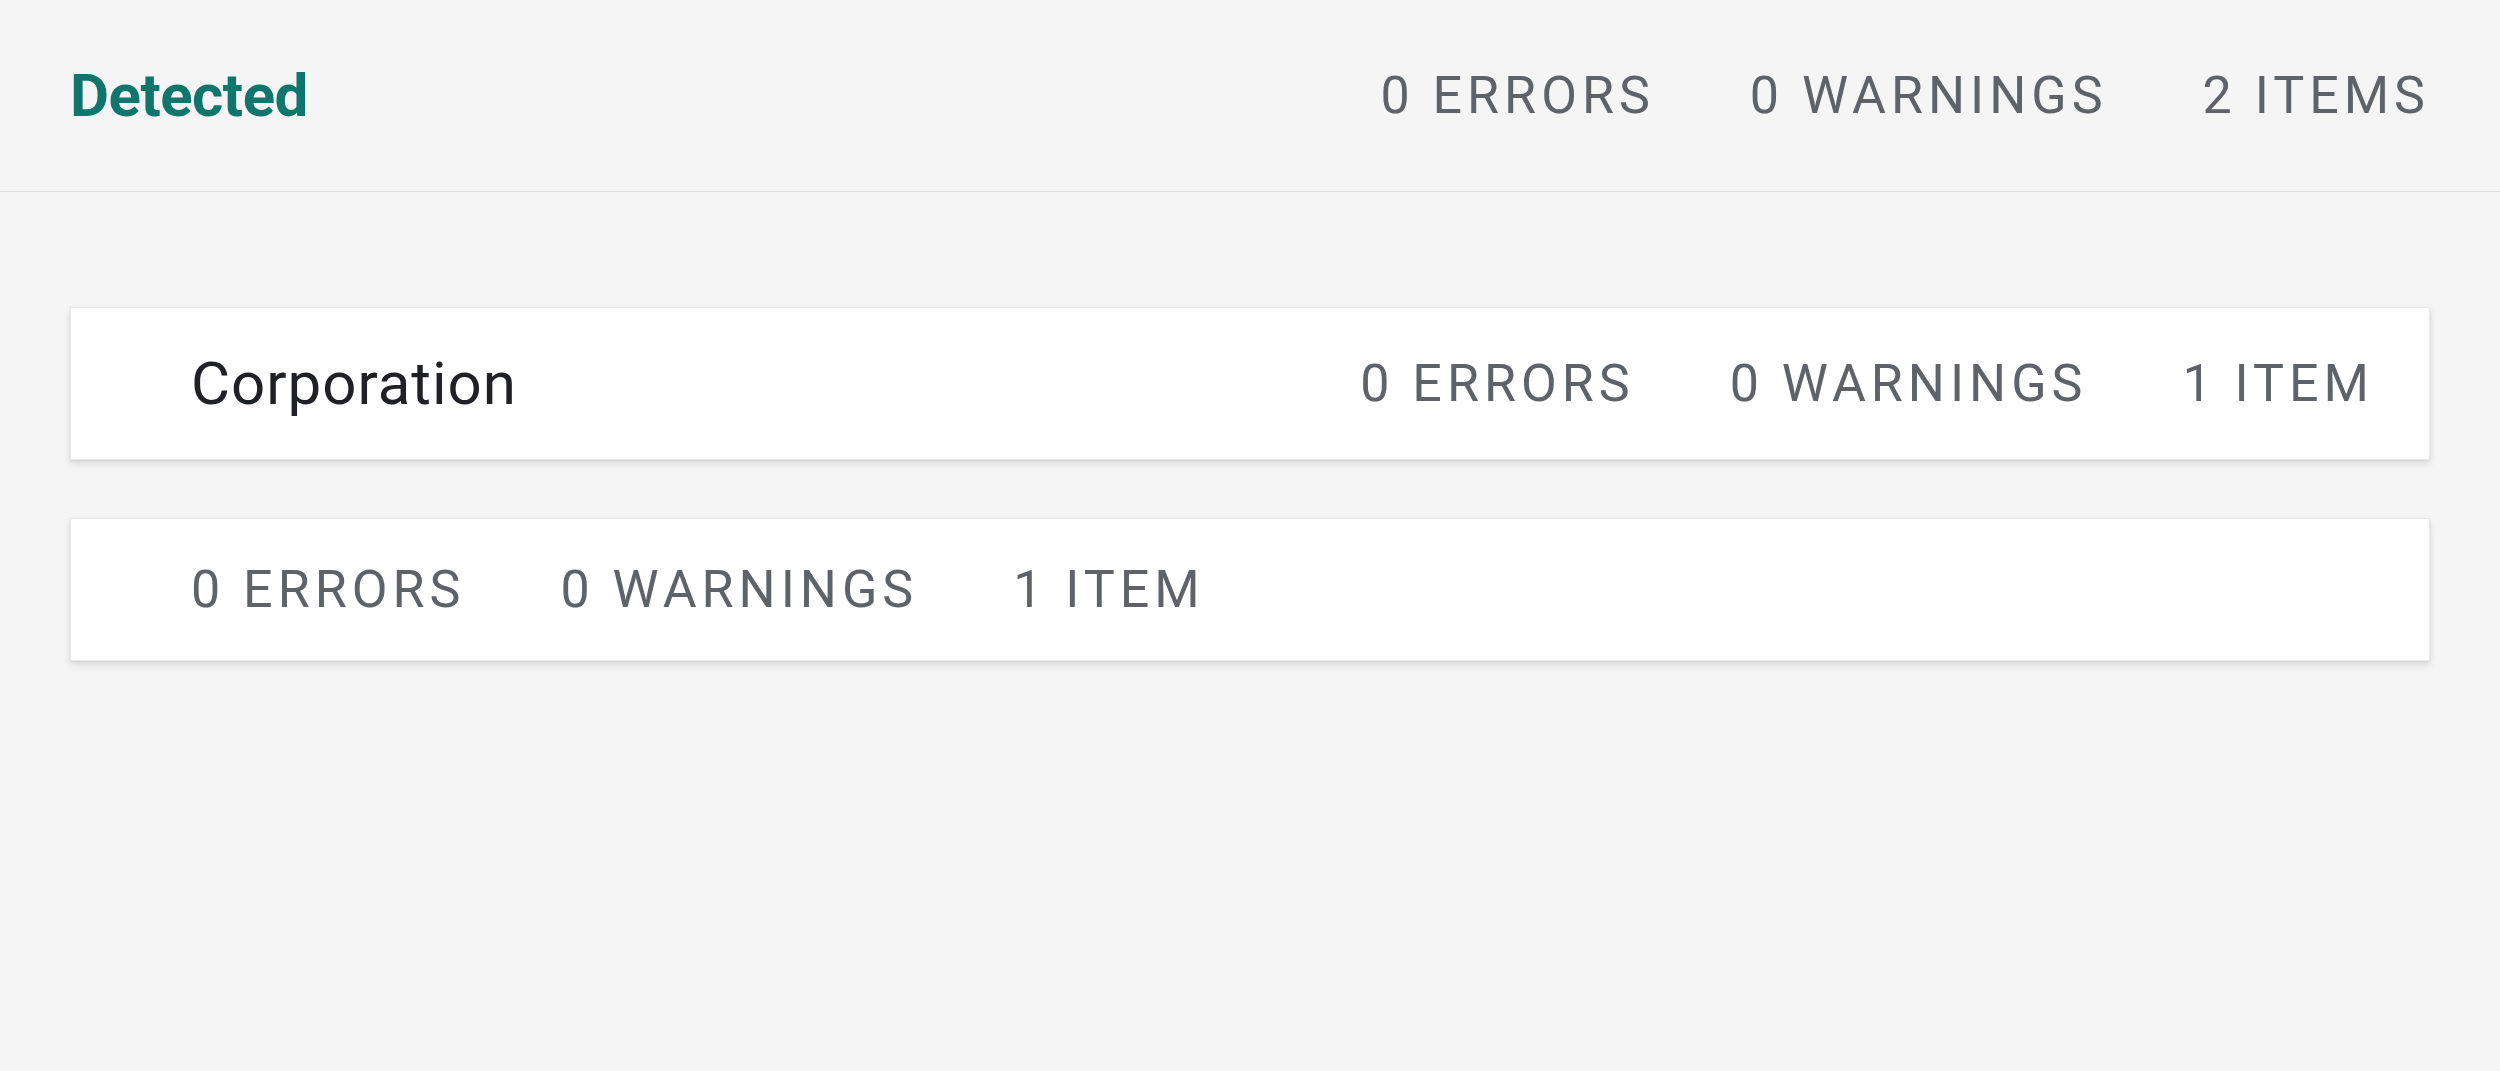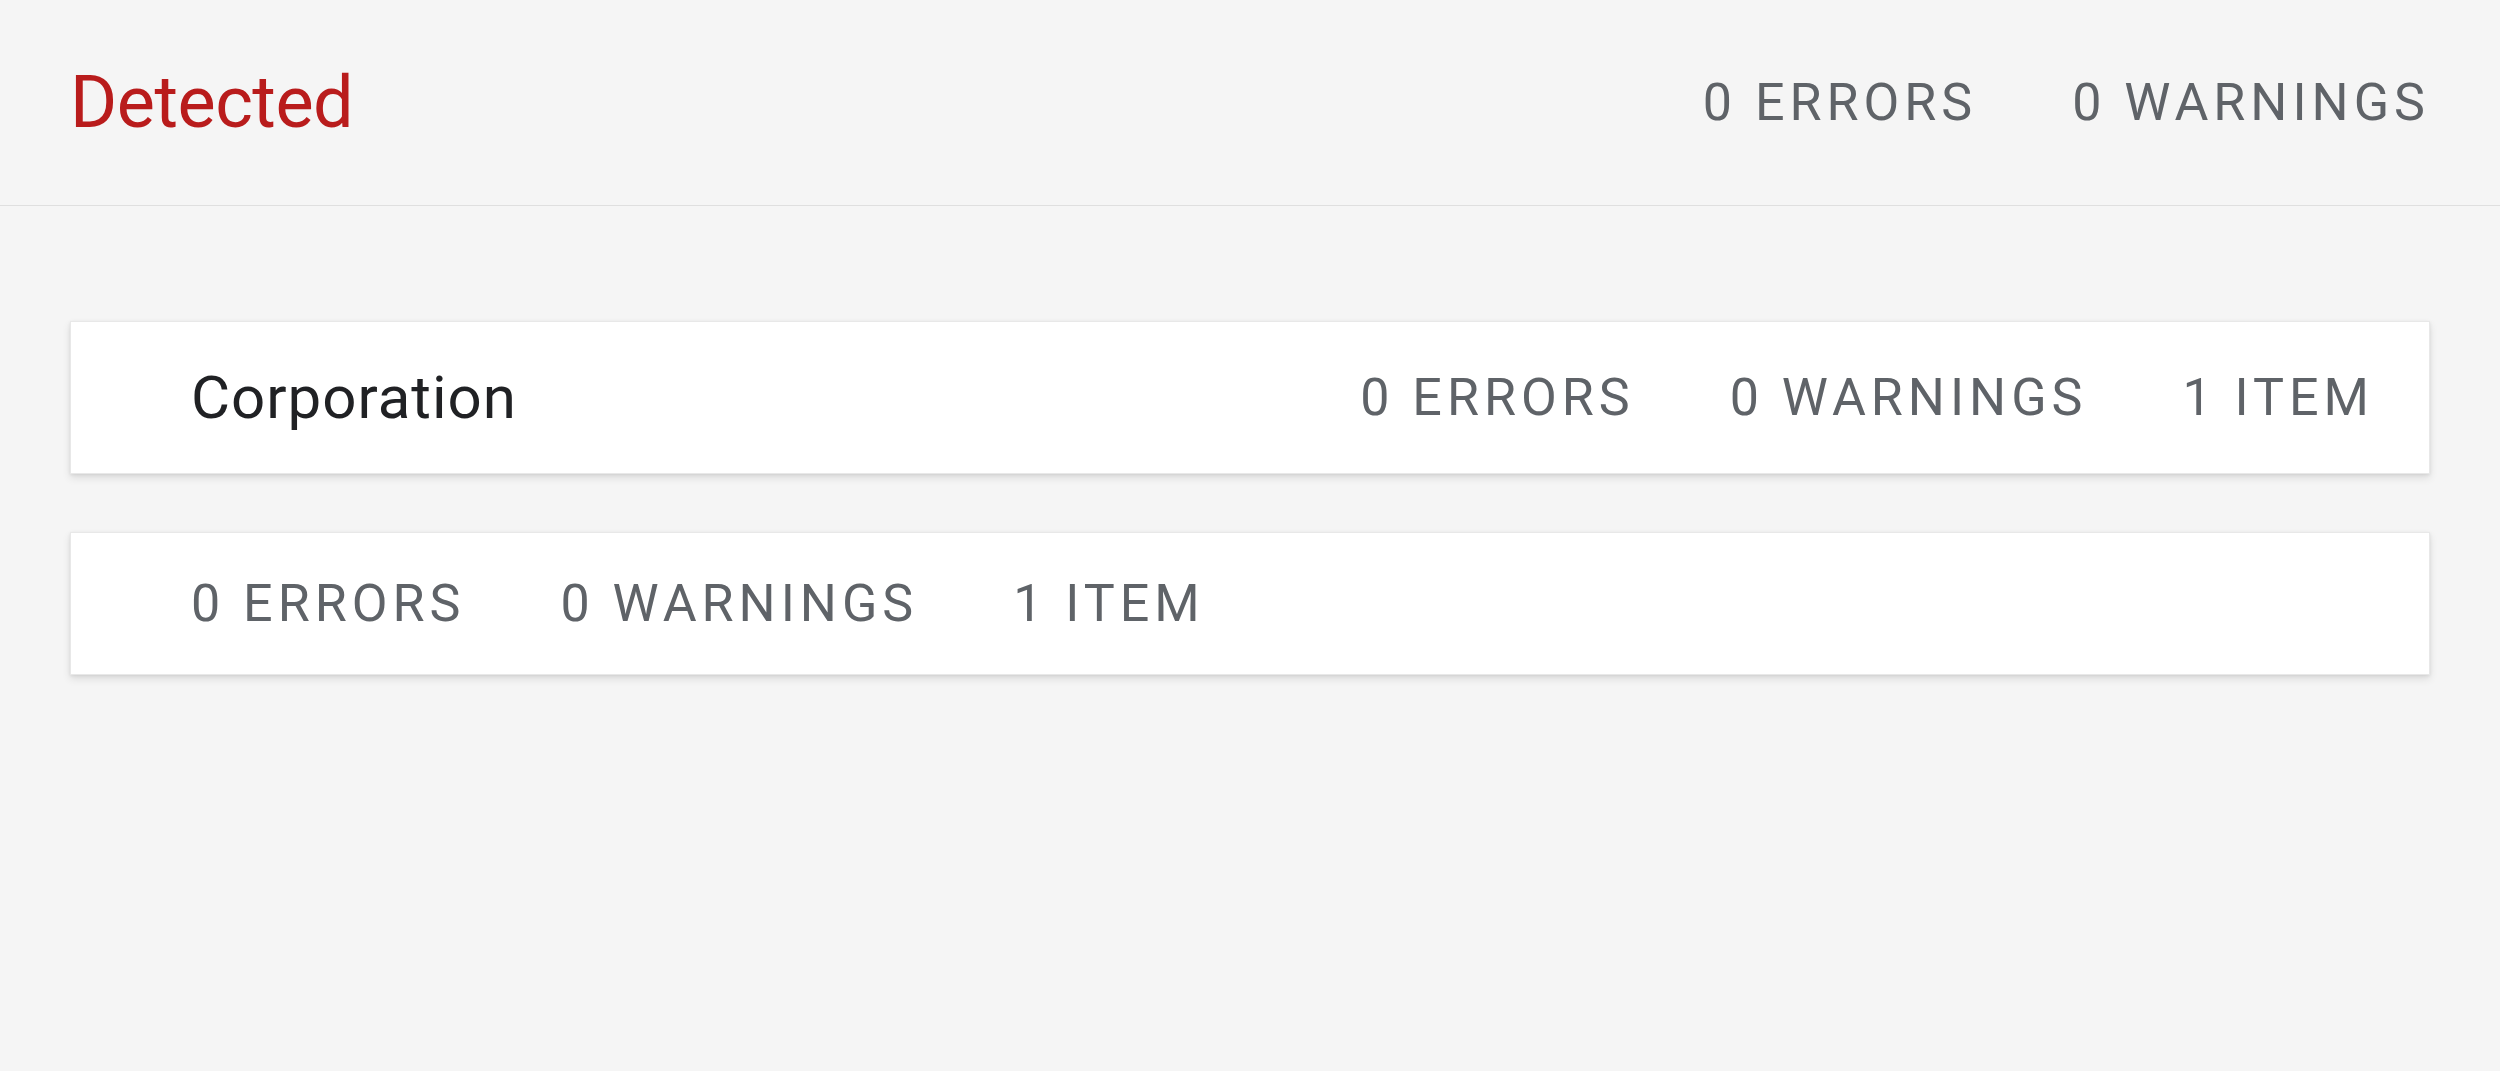--- a/index.html
+++ b/index.html
@@ -15,23 +15,23 @@
       overflow: hidden;
     }
     .header {
       display: flex;
       align-items: center;
       justify-content: space-between;
       padding: 60px 70px 60px 70px;
       border-bottom: 1px solid #dfdfdf;
     }
     .header-title {
-      font-size: 72px;
-      font-weight: 400;
-      color: #b91c1c;
+      font-size: 60px;
+      font-weight: 700;
+      color: #0f766e;
       letter-spacing: -0.5px;
     }
     .header-stats {
       display: flex;
       gap: 95px;
       align-items: center;
     }
     .stat {
       font-size: 52px;
       font-weight: 400;
@@ -75,20 +75,21 @@
     }
   </style>
 </head>
 <body>
 
 <div class="header">
   <div class="header-title">Detected</div>
   <div class="header-stats">
     <div class="stat">0 ERRORS</div>
     <div class="stat">0 WARNINGS</div>
+    <div class="stat">2 ITEMS</div>
   </div>
 </div>
 
 <div class="items-container">
 
   <div class="item-card">
     <div class="item-title">Corporation</div>
     <div class="item-stats">
       <div class="item-stat">0 ERRORS</div>
       <div class="item-stat">0 WARNINGS</div>

